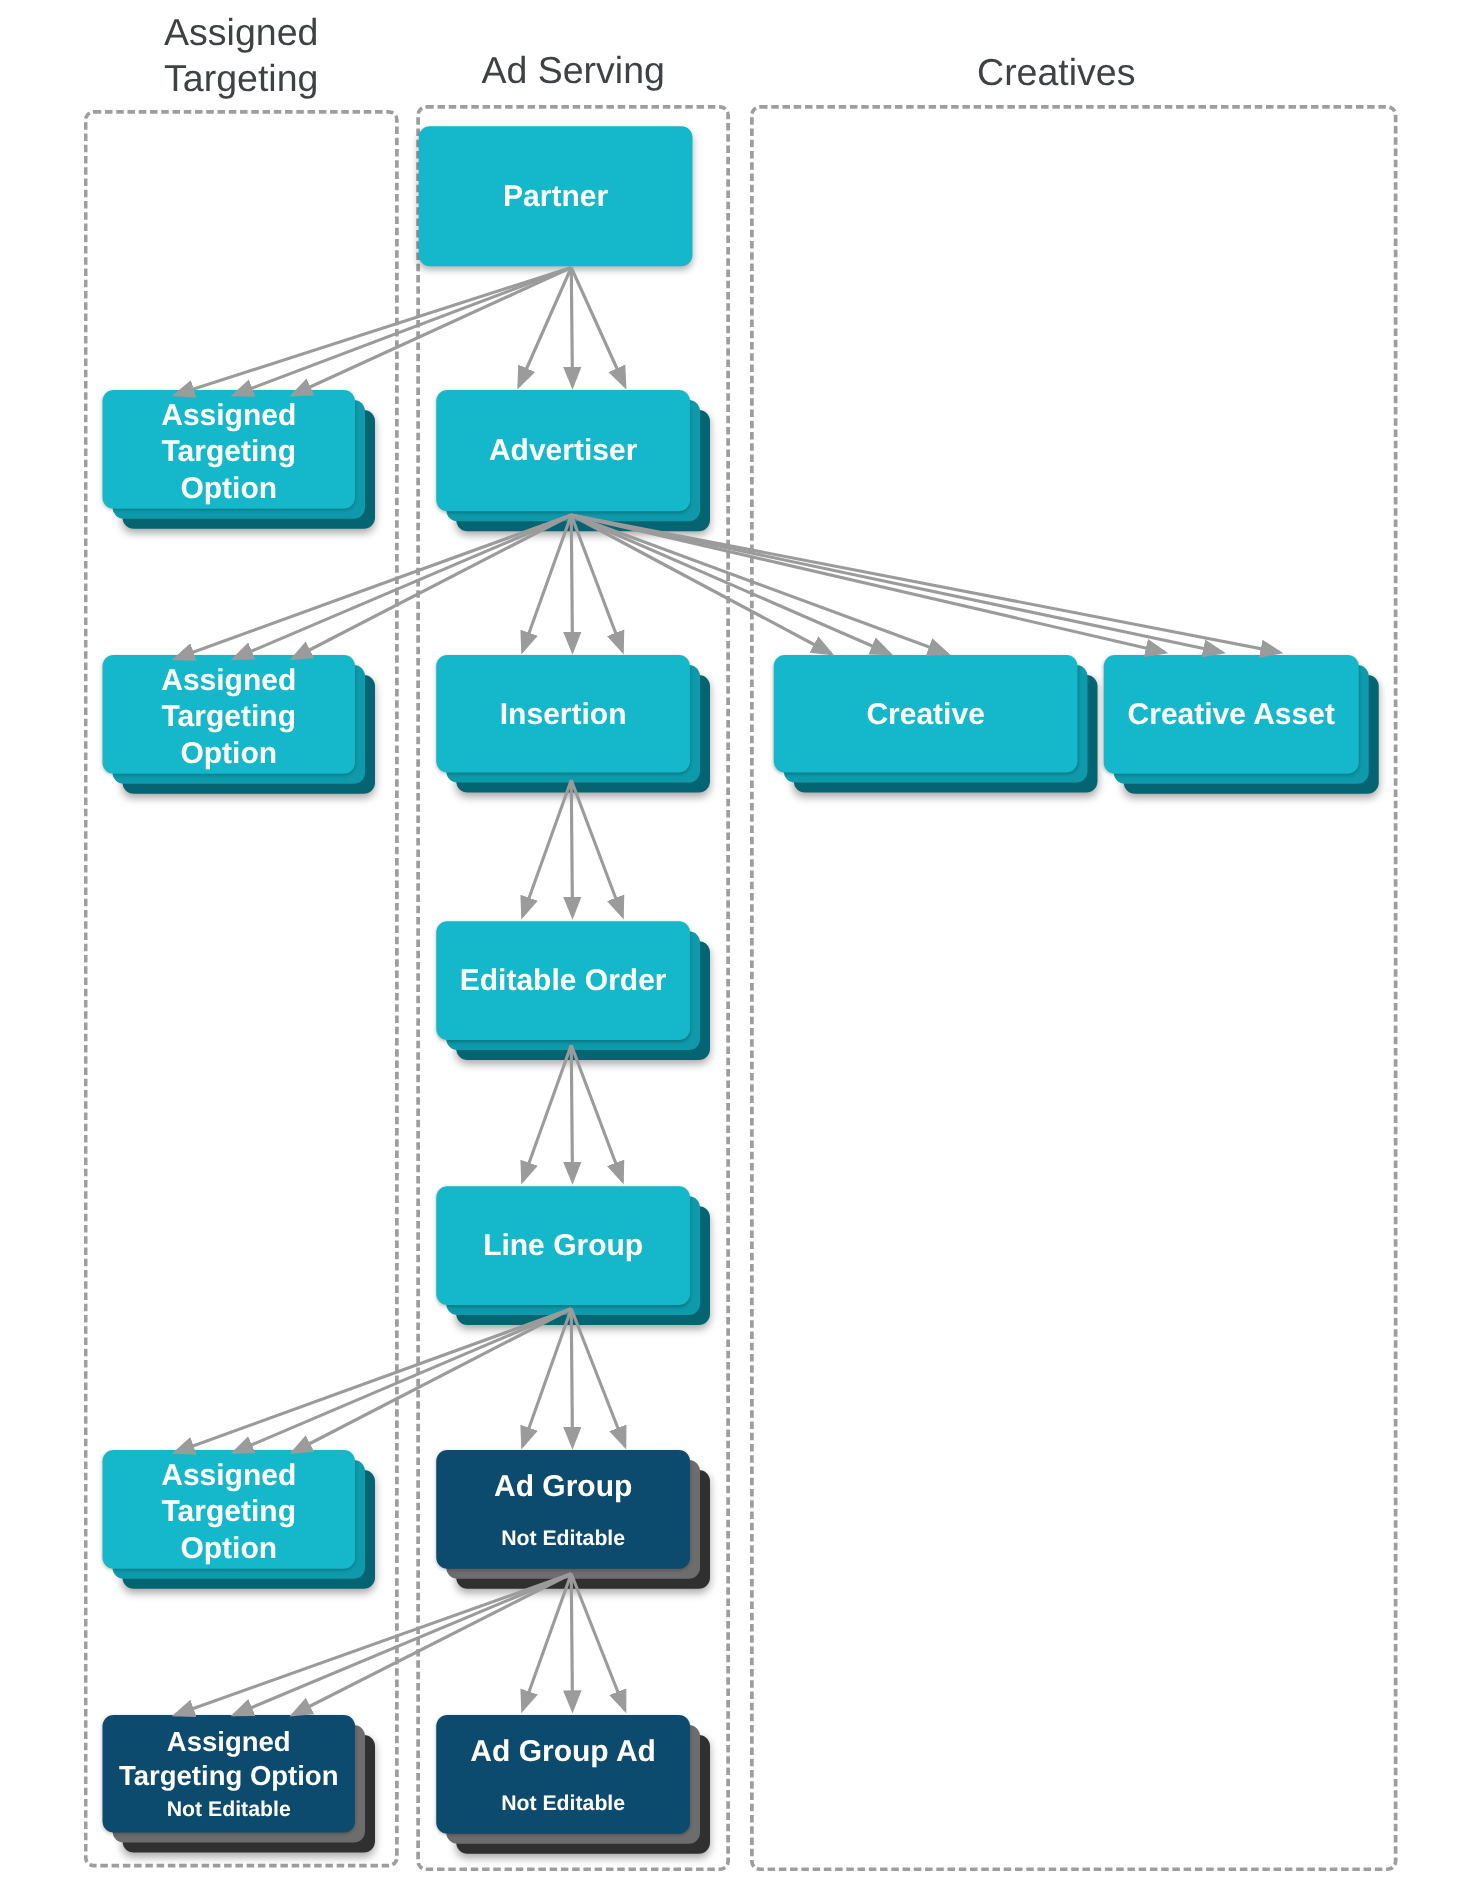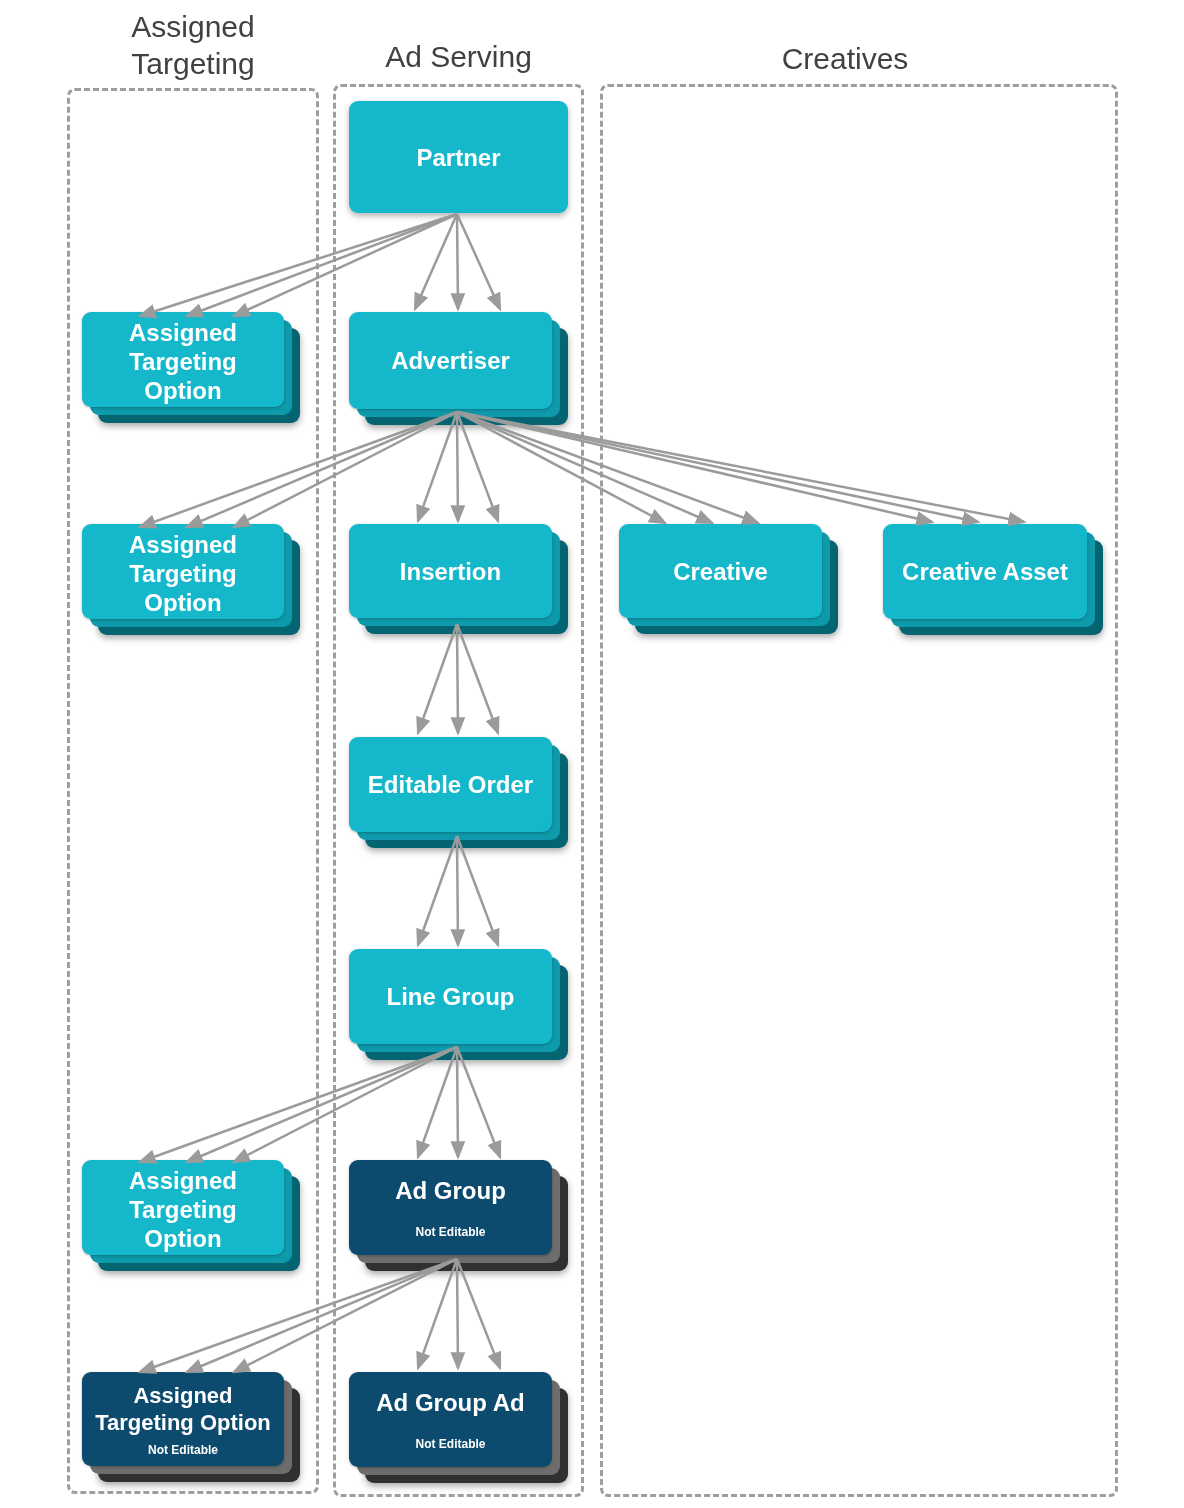--- a/index.html
+++ b/index.html
@@ -52,21 +52,21 @@
     color:#ffffff;
     font-size:24px;
     font-weight:bold;
     line-height:29px;
     text-align:center;
     white-space:pre-line;
   }
   .label.small{font-size:22px;line-height:27px;}
   .sublabel{
     color:#ffffff;
-    font-size:12px;
+    font-size:17px;
     font-weight:bold;
     text-align:center;
   }
   svg.edges{
     position:absolute;left:0;top:0;
     z-index:5;
     pointer-events:none;
   }
   svg.edges line{stroke:#9b9b9b;stroke-width:2.5;}
 </style>
@@ -77,21 +77,21 @@
 
   <div class="col-header" style="left:67px;top:8px;width:252px;">Assigned
 Targeting</div>
   <div class="col-header" style="left:333px;top:38px;width:251px;">Ad Serving</div>
   <div class="col-header" style="left:600px;top:40px;width:490px;">Creatives</div>
 
   <div class="col-frame" style="left:67px;top:88px;width:252px;height:1406px;"></div>
   <div class="col-frame" style="left:333px;top:84px;width:251px;height:1413px;"></div>
   <div class="col-frame" style="left:600px;top:84px;width:518px;height:1413px;"></div>
 
-  <div class="node teal single" style="left:349px;top:101px;width:219px;height:112px;">
+  <div class="node teal single" style="left:335px;top:101px;width:219px;height:112px;">
     <div class="face">
       <div class="label">Partner</div>
     </div>
   </div>
 
   <div class="node teal" style="left:82px;top:312px;width:202px;height:95px;">
     <div class="layer back"></div>
     <div class="layer mid"></div>
     <div class="face">
       <div class="label">Assigned
@@ -119,21 +119,21 @@
   </div>
 
   <div class="node teal" style="left:349px;top:524px;width:203px;height:94px;">
     <div class="layer back"></div>
     <div class="layer mid"></div>
     <div class="face">
       <div class="label">Insertion</div>
     </div>
   </div>
 
-  <div class="node teal" style="left:619px;top:524px;width:203px;height:94px;">
+  <div class="node teal" style="left:619px;top:524px;width:203px;height:94px;padding-left:40px;">
     <div class="layer back"></div>
     <div class="layer mid"></div>
     <div class="face">
       <div class="label">Creative</div>
     </div>
   </div>
 
   <div class="node teal" style="left:883px;top:524px;width:204px;height:95px;">
     <div class="layer back"></div>
     <div class="layer mid"></div>

